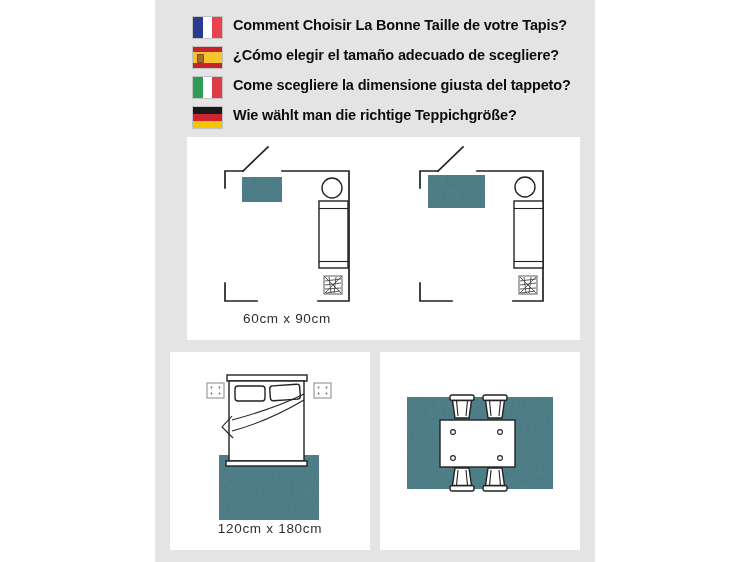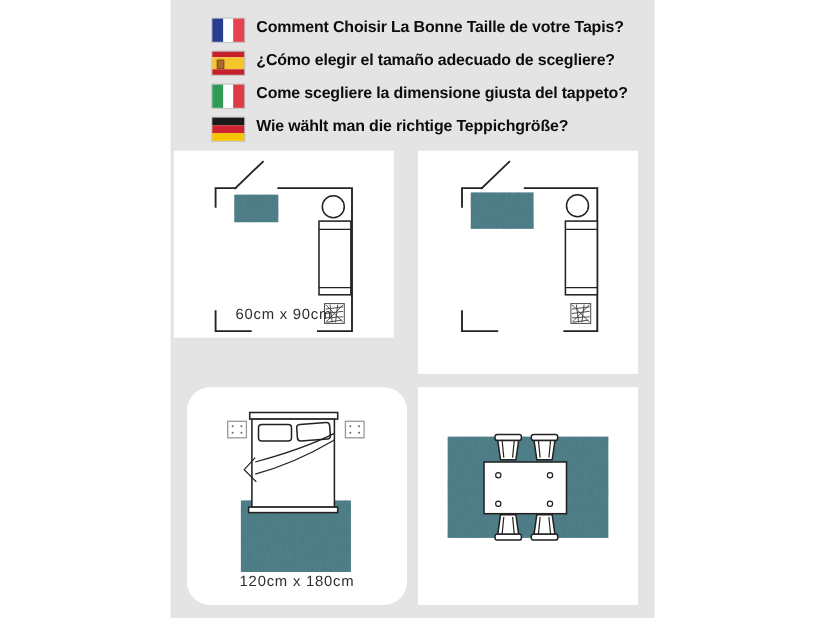--- a/index.html
+++ b/index.html
@@ -31,23 +31,23 @@
   .flag-italy span:nth-child(3){background:var(--flag-italy-2,#dd3c46)}
   .flag-germany span:nth-child(1){background:var(--flag-germany-0,#1a1a1a)}
   .flag-germany span:nth-child(2){background:var(--flag-germany-1,#d02433)}
   .flag-germany span:nth-child(3){background:var(--flag-germany-2,#f5c500)}
   .htext{
     font-weight:bold;font-size:14.5px;color:var(--header-text,#0d0d0d);
     letter-spacing:-0.15px;white-space:nowrap;
   }
   
   .panel{position:absolute;background:var(--panel-background,#ffffff);}
-  #panel-1{left:3px;top:137px;width:200px;height:170px;}
+  #panel-1{left:32px;top:137px;width:200px;height:203px;}
   #panel-2{left:225px;top:137px;width:200px;height:203px;}
-  #panel-3{left:15px;top:352px;width:200px;height:198px;border-radius:21px;}
+  #panel-3{left:15px;top:352px;width:200px;height:198px;}
   #panel-4{left:225px;top:352px;width:200px;height:198px;}
   .scene{position:absolute;left:0;top:0;}
   .plabel{
     position:absolute;left:0;right:0;bottom:14px;text-align:center;
     font-size:13.5px;color:var(--label-text,#2f2f2f);letter-spacing:0.7px;
   }
   
   .ln{stroke:var(--line,#222222);stroke-width:1.7;fill:none;stroke-linecap:square;}
   .wfill{fill:#ffffff;stroke:var(--line,#222222);stroke-width:1.4;}
   .thin{stroke:var(--line,#222222);stroke-width:1.1;fill:none;}

